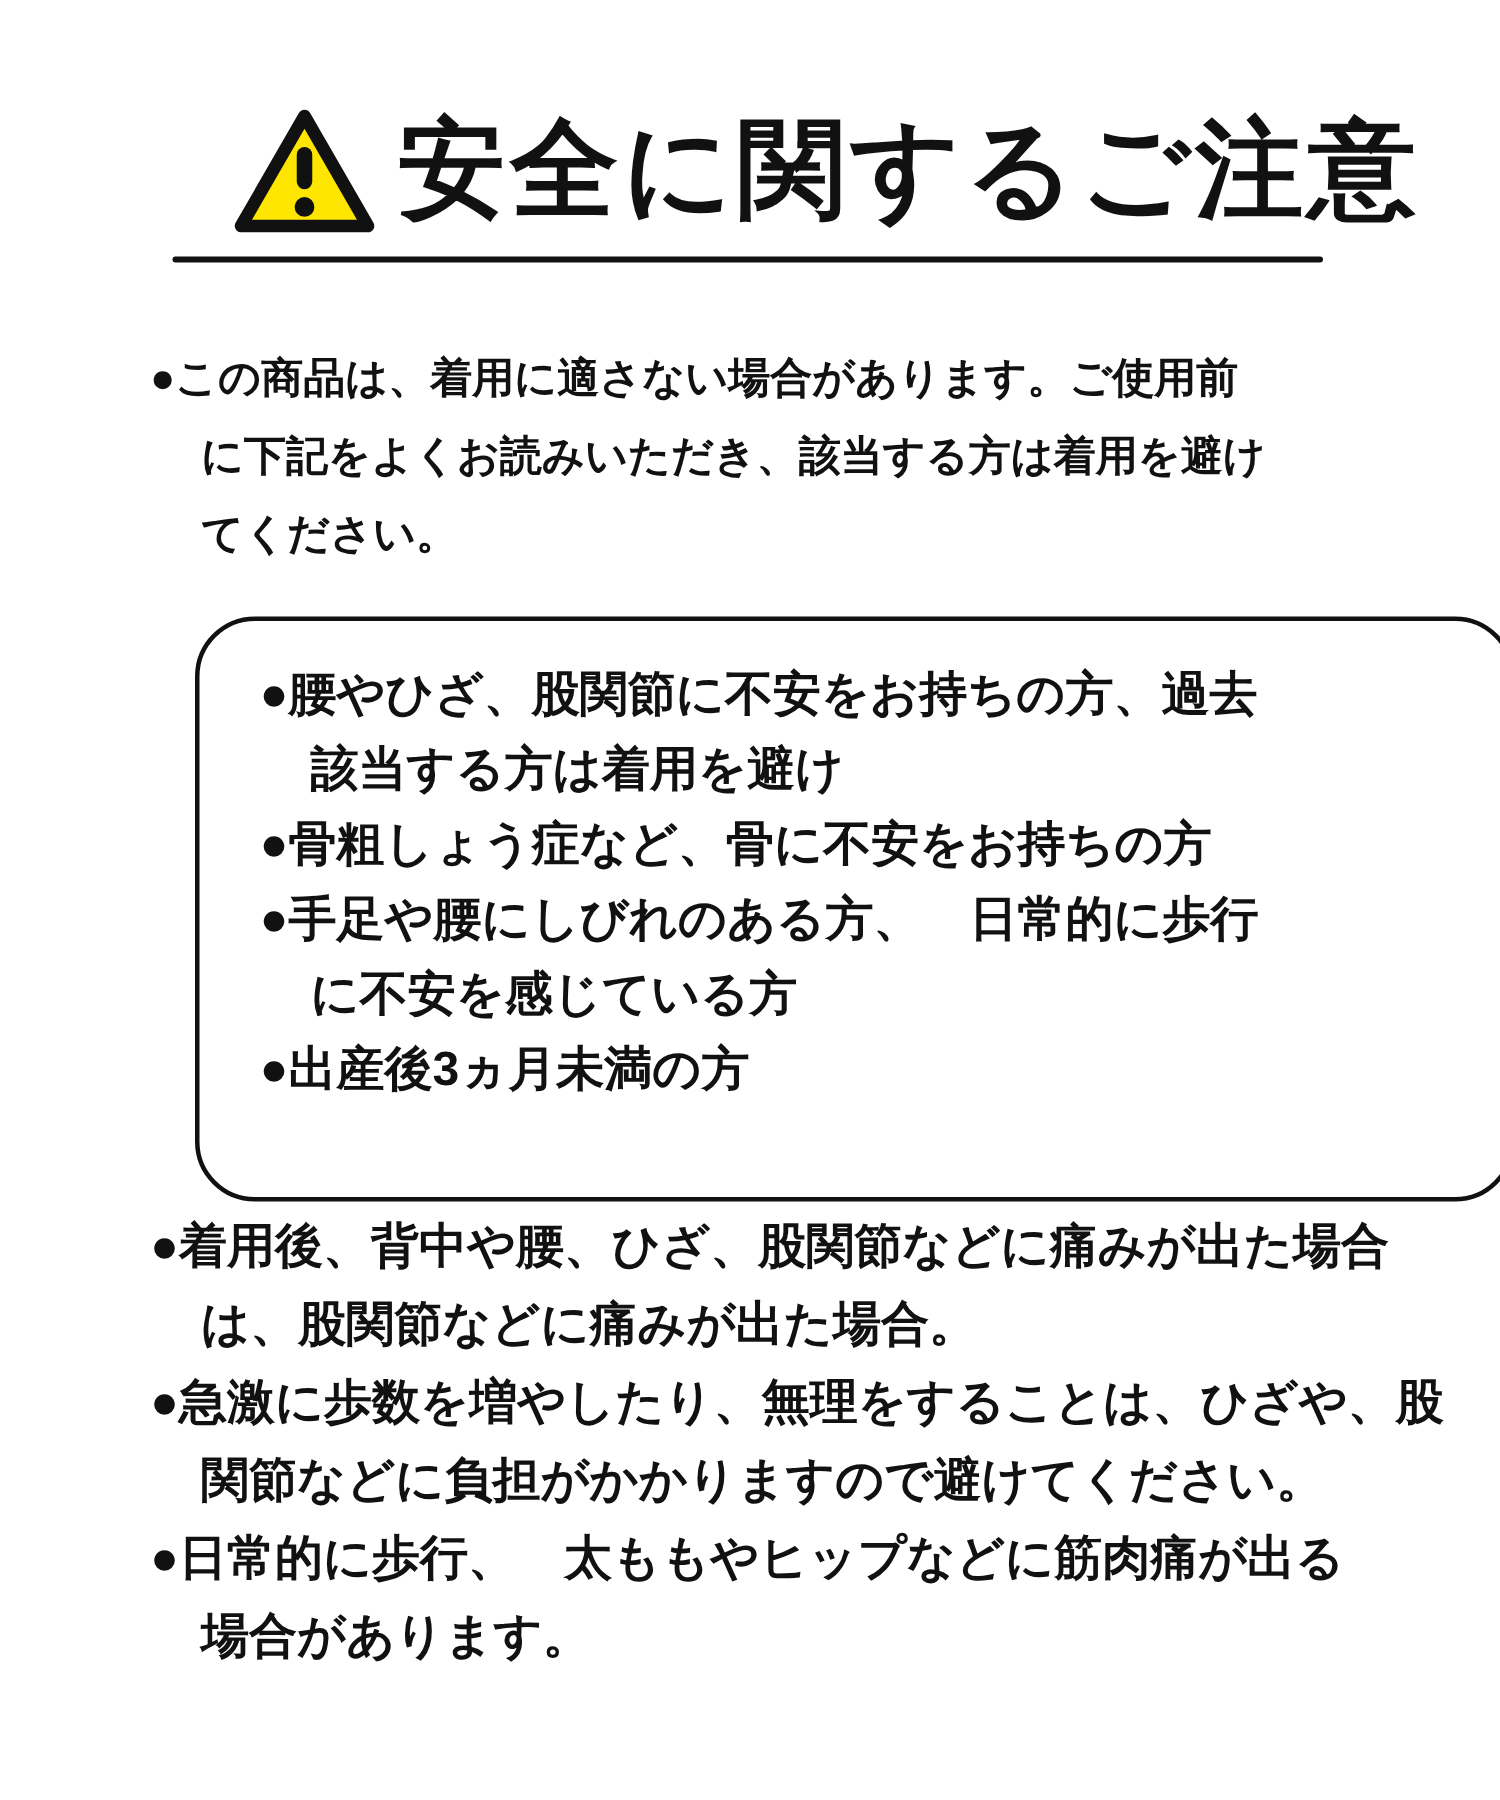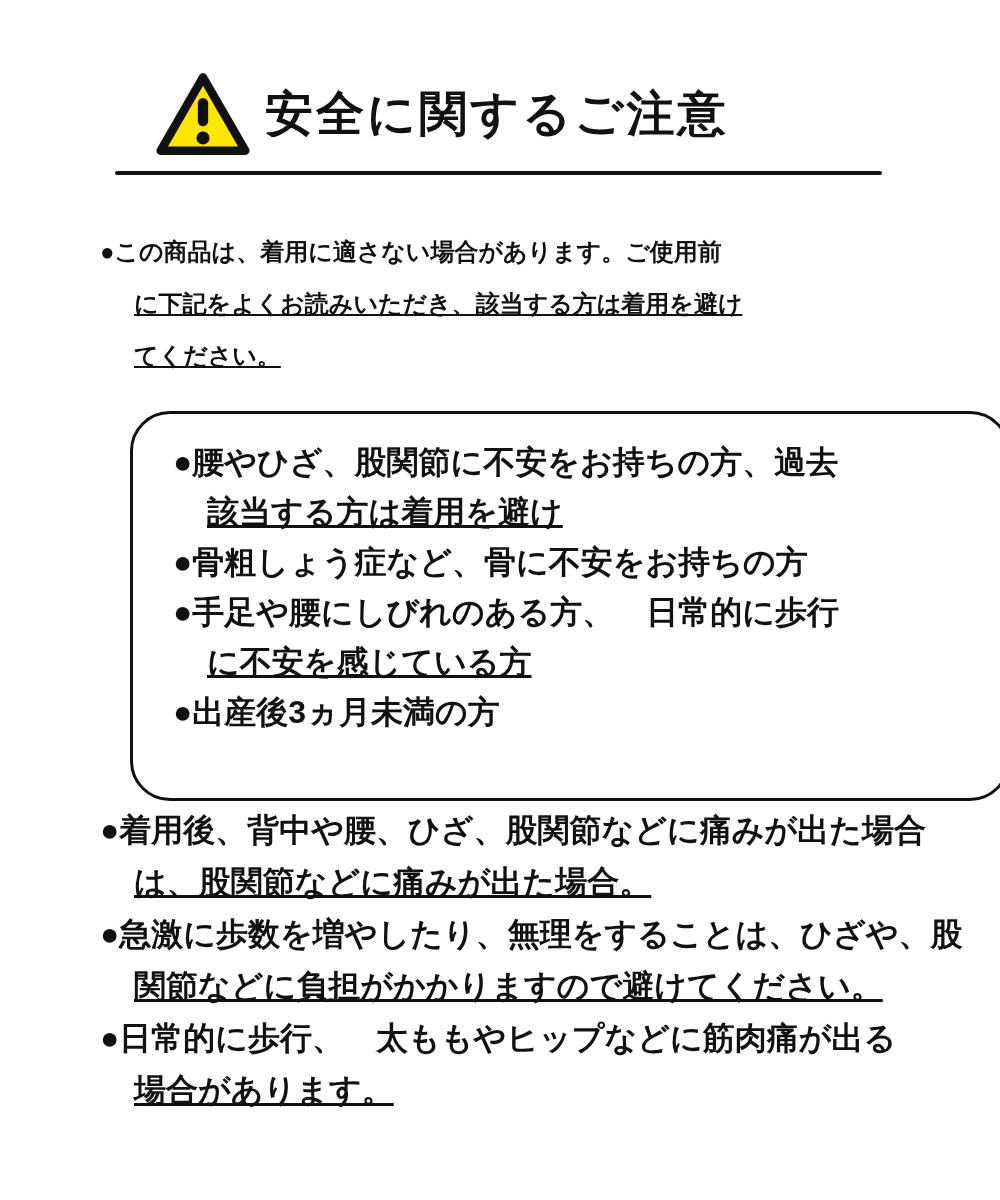--- a/index.html
+++ b/index.html
@@ -13,37 +13,37 @@
     overflow:hidden;
   }
   
   .title-row{
     position:absolute;left:156px;top:70px;
     display:flex;align-items:center;gap:15px;
   }
   .warn-icon svg{display:block;width:94px;height:88px;}
   .page-title{
     margin:0;
-    font-size:48px;
+    font-size:72px;
     font-weight:800;
     letter-spacing:3px;
     line-height:1.1;
     white-space:nowrap;
   }
   .title-underline{
     position:absolute;left:115px;top:171px;
     width:767px;height:4px;
     background:#111111;border-radius:2px;
   }
   
   .textline{white-space:nowrap;}
-  .indent{padding-left:34px;text-decoration:underline;}
+  .indent{padding-left:34px;}
   .intro{
     position:absolute;left:100px;top:226px;width:840px;
-    font-size:24px;line-height:52px;
+    font-size:28px;line-height:52px;
   }
   .caution-box{
     position:absolute;left:130px;top:411px;
     width:880px;height:390px;
     box-sizing:border-box;
     border:3px solid #111111;
     border-radius:40px;
     padding:23px 20px 0 40px;
     font-size:32px;line-height:50px;
   }

